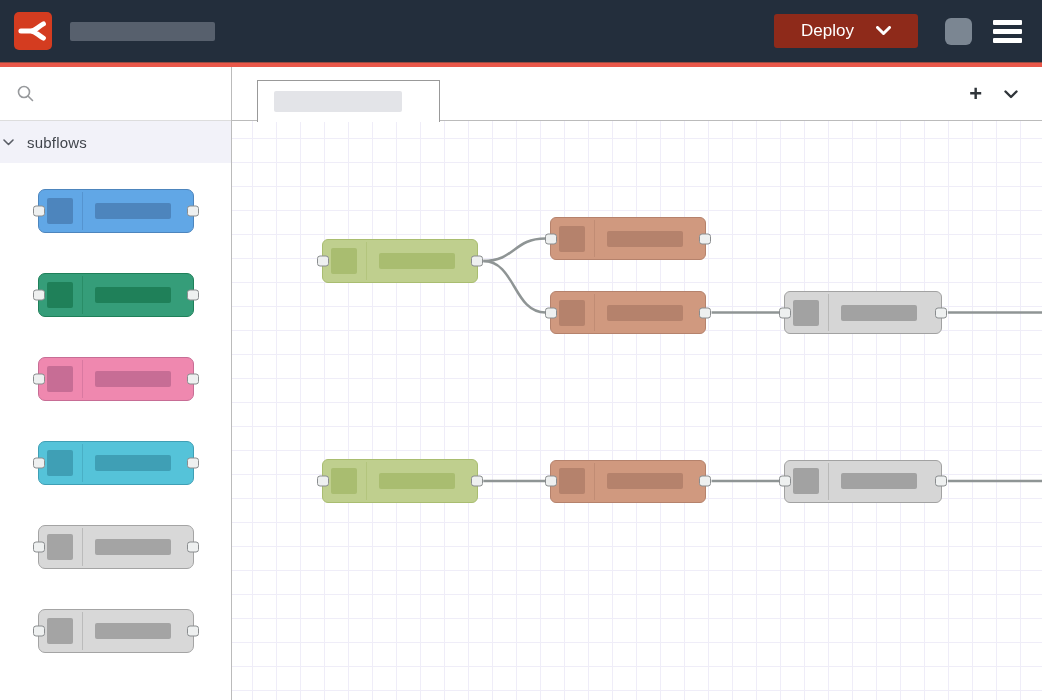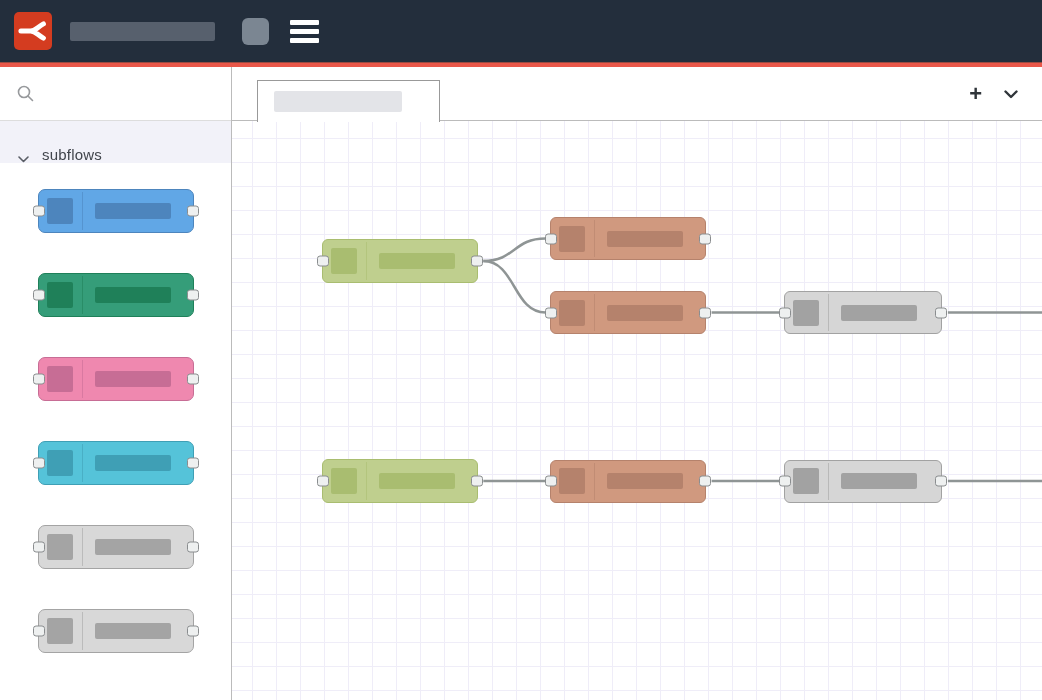--- a/index.html
+++ b/index.html
@@ -20,21 +20,21 @@
   .avatar { width:27px; height:27px; background:var(--avatar-gray); border-radius:6px; margin-left:27px; }
   .hamburger { margin-left:21px; display:flex; flex-direction:column; gap:4px; cursor:pointer; }
   .hamburger div { width:29px; height:5px; background:#fff; border-radius:1px; }
 
   
   .main { flex:1; display:flex; min-height:0; }
 
   
   .palette { width:232px; border-right:1px solid var(--panel-border); display:flex; flex-direction:column; background:#fff; flex-shrink:0; }
   .search-row { height:54px; border-bottom:1px solid var(--sidebar-divider); display:flex; align-items:center; padding-left:17px; cursor:text; }
-  .category { height:42px; background:var(--category-bg); display:flex; align-items:flex-end; padding-left:18px; cursor:pointer; }
+  .category { height:42px; background:var(--category-bg); display:flex; align-items:center; padding-left:3px; cursor:pointer; }
   .category-label { font-size:15px; font-weight:500; color:var(--category-text); margin-left:13px; letter-spacing:0.2px; }
 
   .pal-list { position:relative; flex:1; }
   .pal-item { position:relative; width:156px; height:44px; margin:0 0 40px 38px; border-radius:7px; cursor:grab; }
   .pal-item:first-child { margin-top:26px; }
 
   
   .n-icon { position:absolute; left:8px; top:50%; transform:translateY(-50%); width:26px; height:26px; border-radius:2px; }
   .n-sep  { position:absolute; left:43px; top:2px; bottom:2px; width:1px; opacity:0.55; }
   .n-label{ position:absolute; left:56px; top:50%; transform:translateY(-50%); width:76px; height:16px; border-radius:2px; }
@@ -65,20 +65,26 @@
 <div class="app">
 
   <div class="header">
     <div class="logo">
       <svg width="30" height="30" viewBox="0 0 36 36">
         <path d="M3.5 18 L15 18 M15 18 C21 18 23 13.5 30.5 9.5 M15 18 C21 18 23 22.5 30.5 26.5" stroke="#ffffff" stroke-width="6" fill="none" stroke-linecap="round" stroke-linejoin="round"></path>
       </svg>
     </div>
     <div class="title-ph"></div>
 
+    <button class="deploy-btn">
+      <span>Deploy</span>
+      <svg width="15" height="10" viewBox="0 0 15 10">
+        <path d="M1.5 1.5 L7.5 7.5 L13.5 1.5" stroke="#ffffff" stroke-width="3" fill="none" stroke-linecap="round" stroke-linejoin="round"></path>
+      </svg>
+    </button>
     <div class="avatar"></div>
     <div class="hamburger">
       <div></div>
         <div></div>
         <div></div>
     </div>
   </div>
   <div class="accent-line"></div>
 
   <div class="main">

